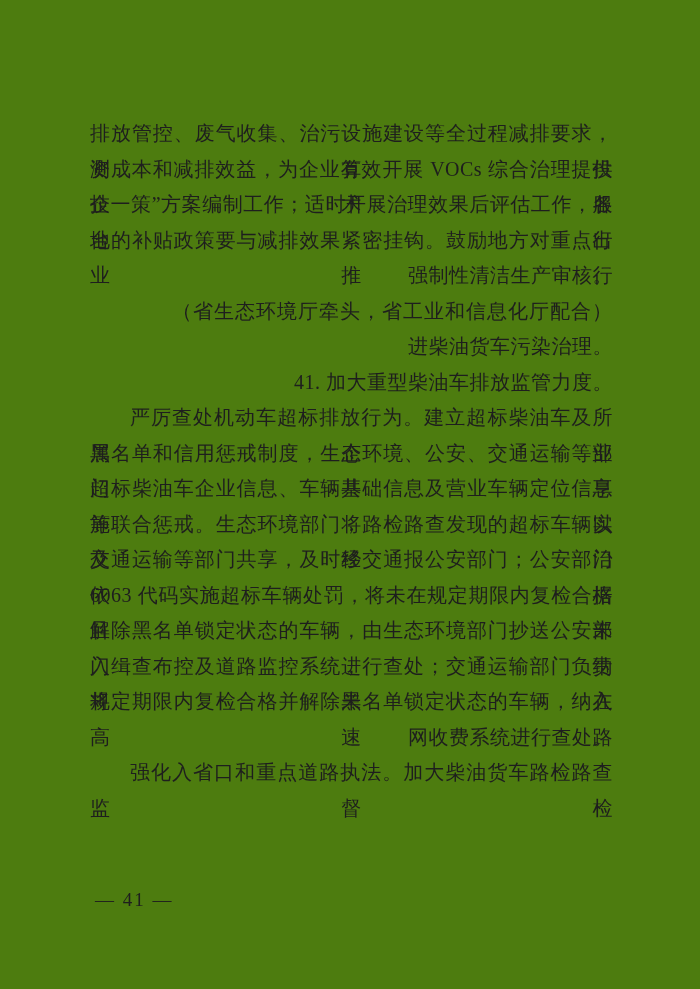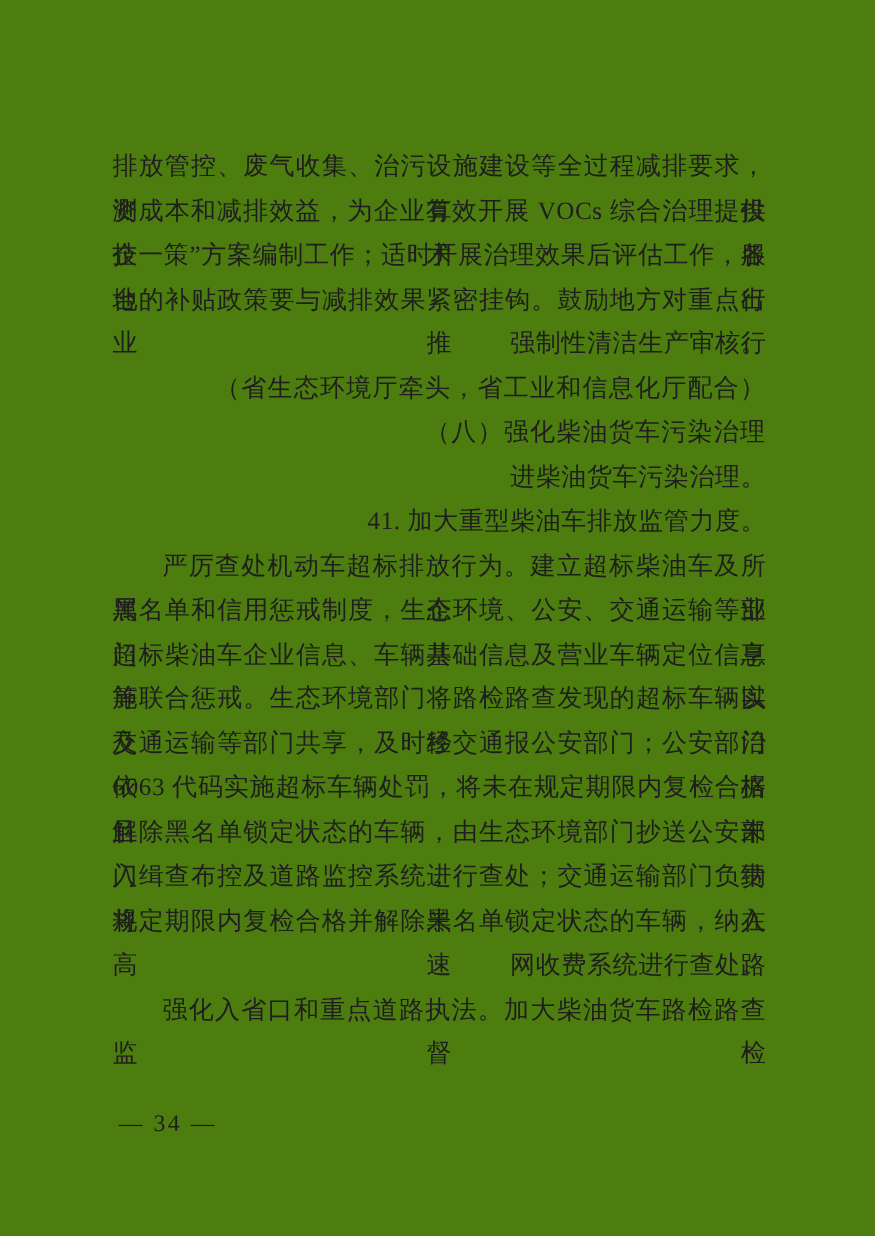--- a/index.html
+++ b/index.html
@@ -60,30 +60,29 @@
 <body>
 
 <div class="sheet">
   <div class="text-col">
     <div class="ln fill">排放管控、废气收集、治污设施建设等全过程减排要求，测算投</div>
     <div class="ln fill">资成本和减排效益，为企业有效开展 VOCs 综合治理提供技术服</div>
     <div class="ln fill">企一策”方案编制工作；适时开展治理效果后评估工作，各地出</div>
     <div class="ln fill">台的补贴政策要与减排效果紧密挂钩。鼓励地方对重点行业推行</div>
     <div class="ln">强制性清洁生产审核。</div>
     <div class="ln kai ind">（省生态环境厅牵头，省工业和信息化厅配合）</div>
-    <div class="ln kai ind">（八）强化柴油货车污染治理</div>
     <div class="ln">进柴油货车污染治理。</div>
     <div class="ln bold ind">41. 加大重型柴油车排放监管力度。</div>
     <div class="ln fill ind">严厉查处机动车超标排放行为。建立超标柴油车及所属企业</div>
     <div class="ln fill">黑名单和信用惩戒制度，生态环境、公安、交通运输等部门共享</div>
     <div class="ln fill">超标柴油车企业信息、车辆基础信息及营业车辆定位信息等，实</div>
     <div class="ln fill">施联合惩戒。生态环境部门将路检路查发现的超标车辆以及经治</div>
     <div class="ln fill">交通运输等部门共享，及时移交通报公安部门；公安部门依据</div>
     <div class="ln fill">6063 代码实施超标车辆处罚，将未在规定期限内复检合格且未</div>
     <div class="ln fill">解除黑名单锁定状态的车辆，由生态环境部门抄送公安部门，纳</div>
     <div class="ln fill">入缉查布控及道路监控系统进行查处；交通运输部门负责将未在</div>
     <div class="ln fill">规定期限内复检合格并解除黑名单锁定状态的车辆，纳入高速路</div>
     <div class="ln">网收费系统进行查处。</div>
     <div class="ln fill ind">强化入省口和重点道路执法。加大柴油货车路检路查监督检</div>
   </div>
 
-  <div class="page-footer">— 34 —</div>
+  <div class="page-footer">— 41 —</div>
 </div>
 
 </body></html>

